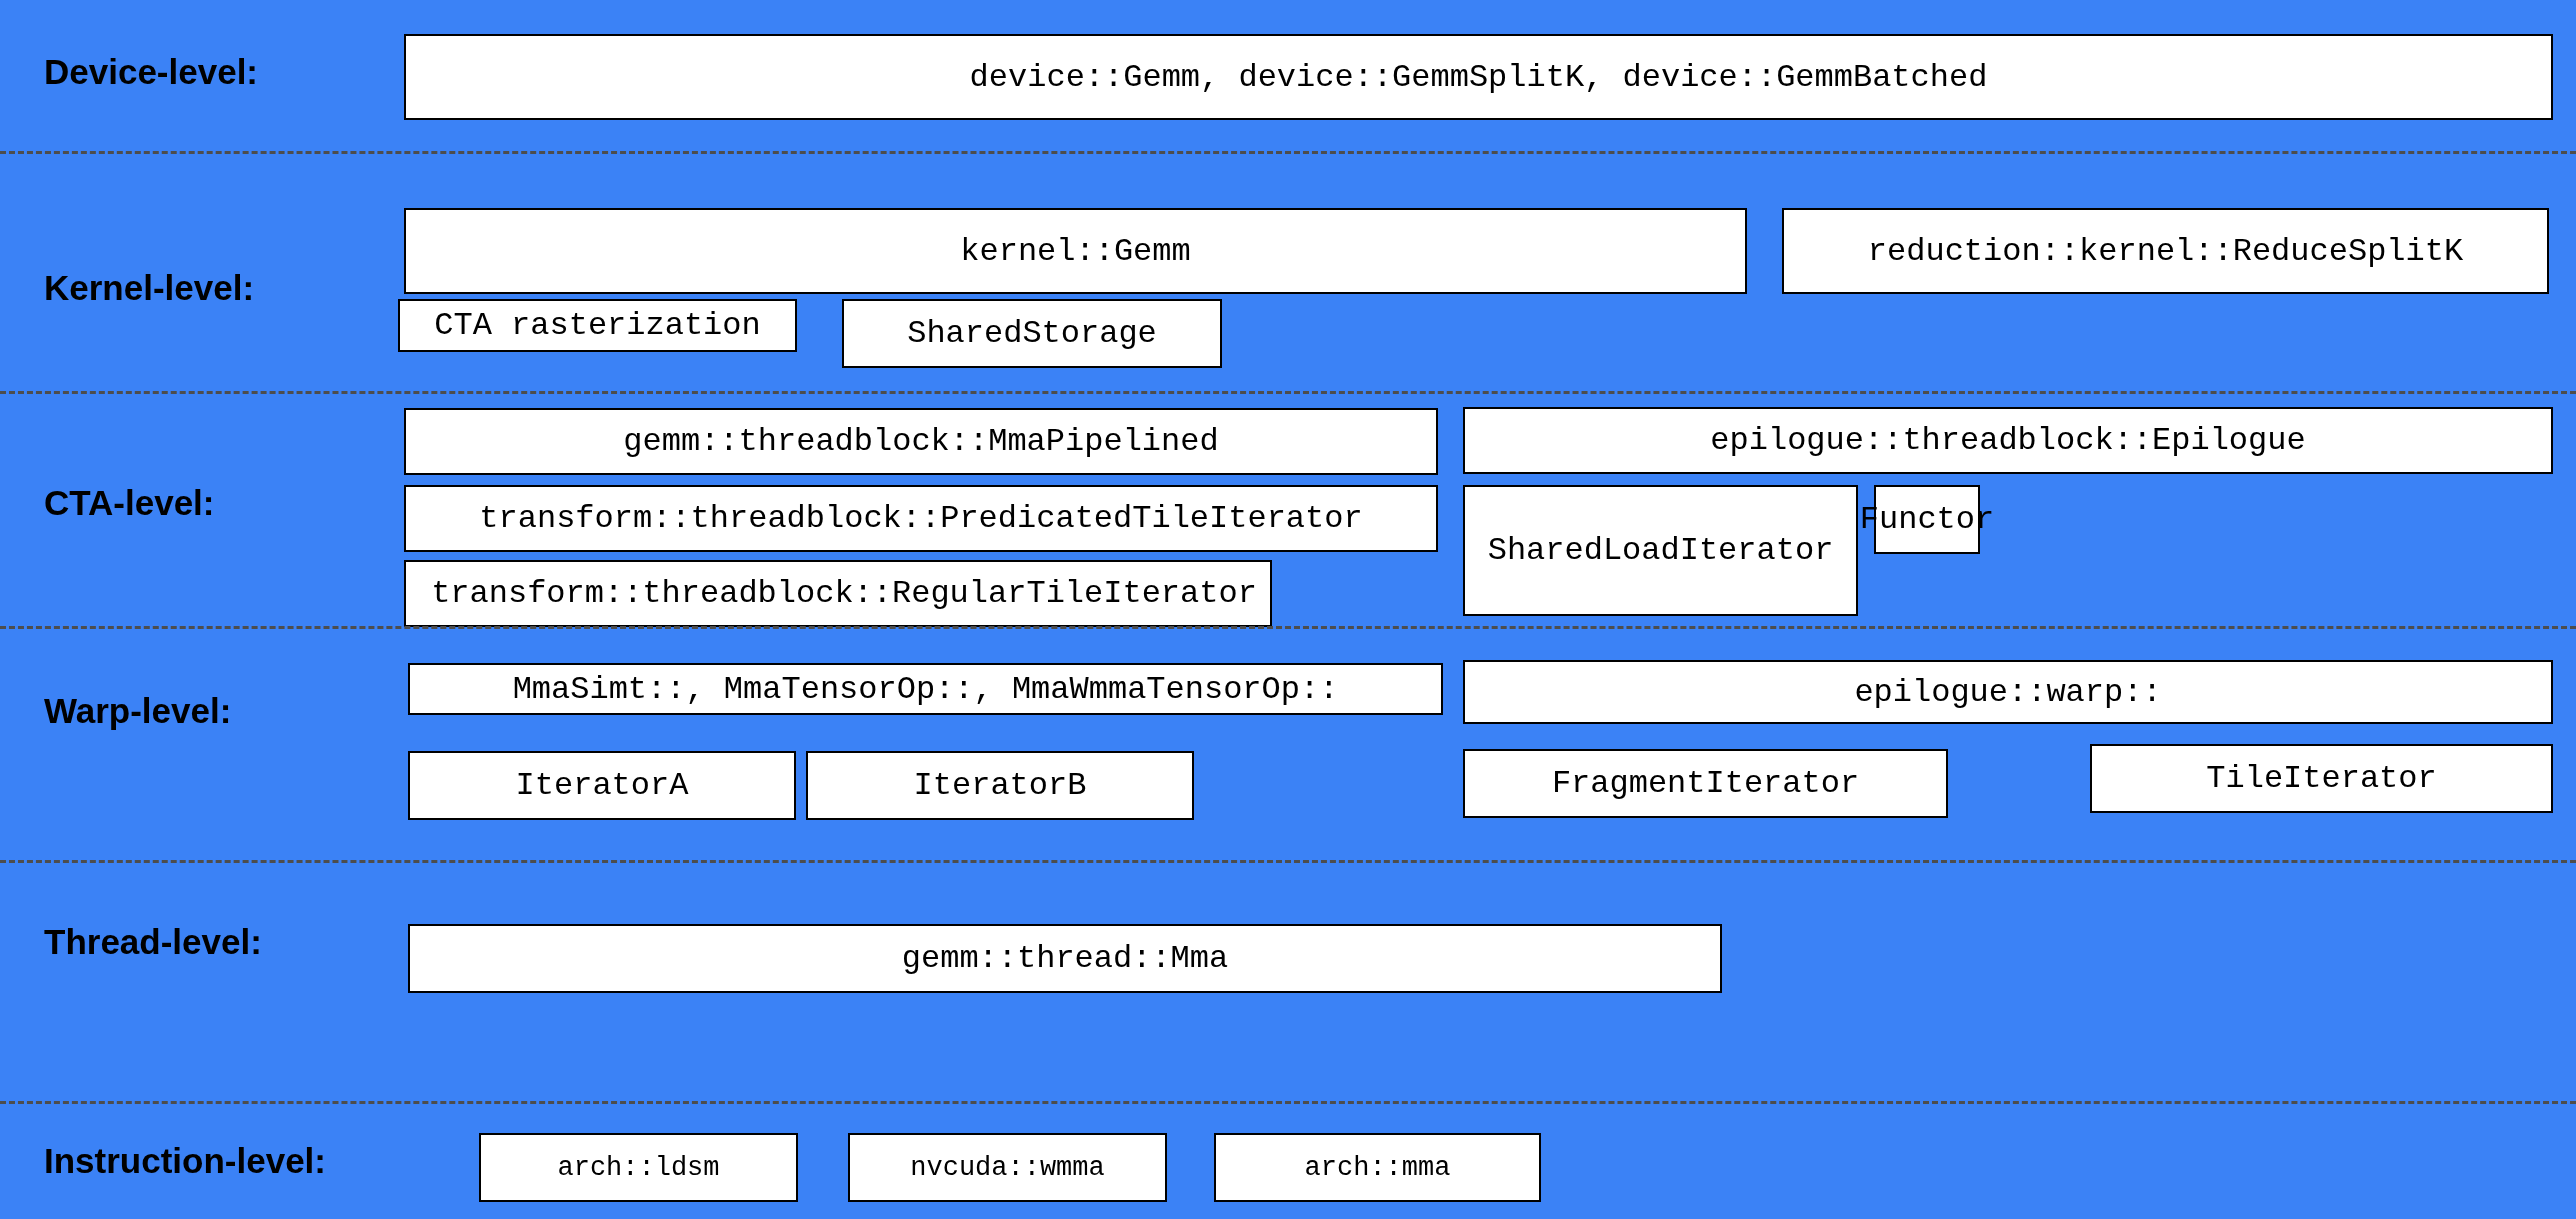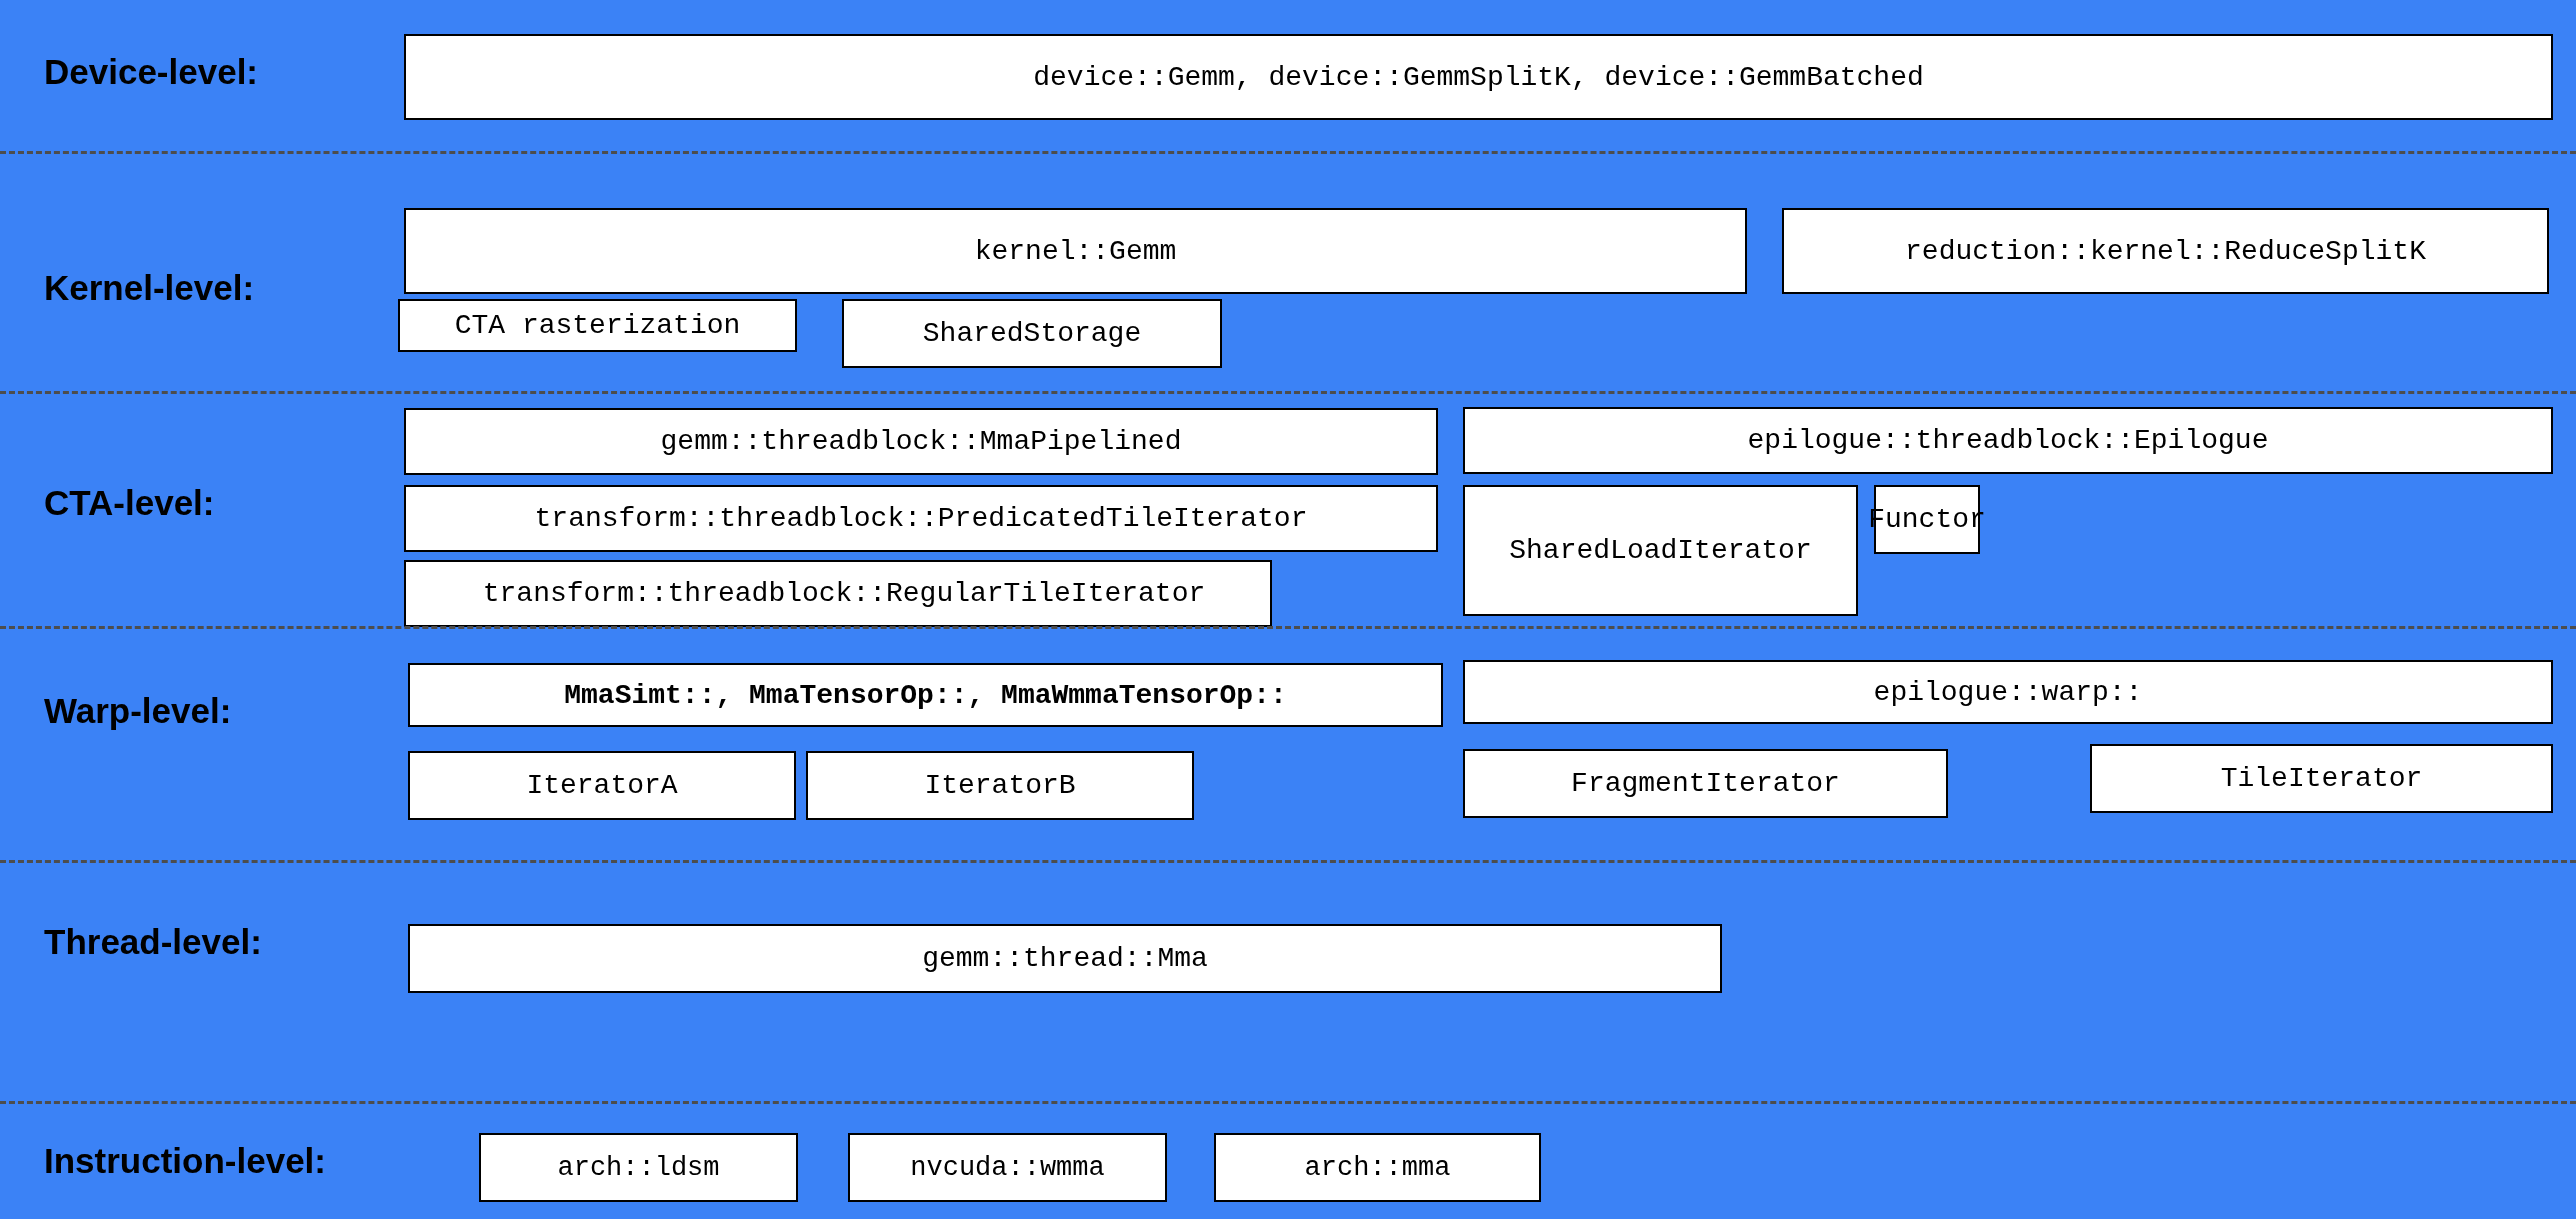--- a/index.html
+++ b/index.html
@@ -34,21 +34,21 @@
   }
   .box {
     position: absolute;
     box-sizing: border-box;
     background: #ffffff;
     border: 2.3px solid #000000;
     display: flex;
     align-items: center;
     justify-content: center;
     font-family: "Liberation Mono", monospace;
-    font-size: 28px;
+    font-size: 32px;
     color: #000000;
     white-space: nowrap;
     letter-spacing: 0px;
     overflow: visible;
   }
   .box.small { font-size: 27px; }
 </style>
 </head>
 <body>
 
@@ -84,21 +84,21 @@
 
   <div class="box" style="left:1463px; top:485px; width:395px; height:131px;">SharedLoadIterator</div>
 
   <div class="box" style="left:1874px; top:485px; width:106px; height:69px;">Functor</div>
 
 
   <div class="sep" style="top:626px;"></div>
 
   <div class="lvl-label" style="left:44px; top:693px;">Warp-level:</div>
 
-  <div class="box" style="left:408px; top:663px; width:1035px; height:64px;font-weight:bold;">MmaSimt::, MmaTensorOp::, MmaWmmaTensorOp::</div>
+  <div class="box" style="left:408px; top:663px; width:1035px; height:52px;">MmaSimt::, MmaTensorOp::, MmaWmmaTensorOp::</div>
 
   <div class="box" style="left:1463px; top:660px; width:1090px; height:64px;">epilogue::warp::</div>
 
   <div class="box" style="left:408px; top:751px; width:388px; height:69px;">IteratorA</div>
 
   <div class="box" style="left:806px; top:751px; width:388px; height:69px;">IteratorB</div>
 
   <div class="box" style="left:1463px; top:749px; width:485px; height:69px;">FragmentIterator</div>
 
   <div class="box" style="left:2090px; top:744px; width:463px; height:69px;">TileIterator</div>

